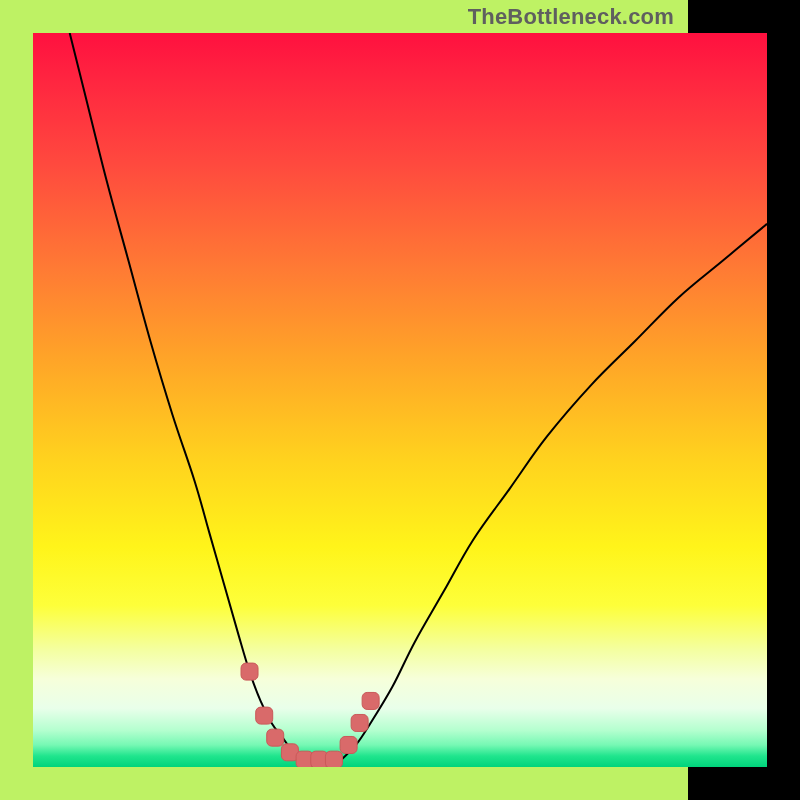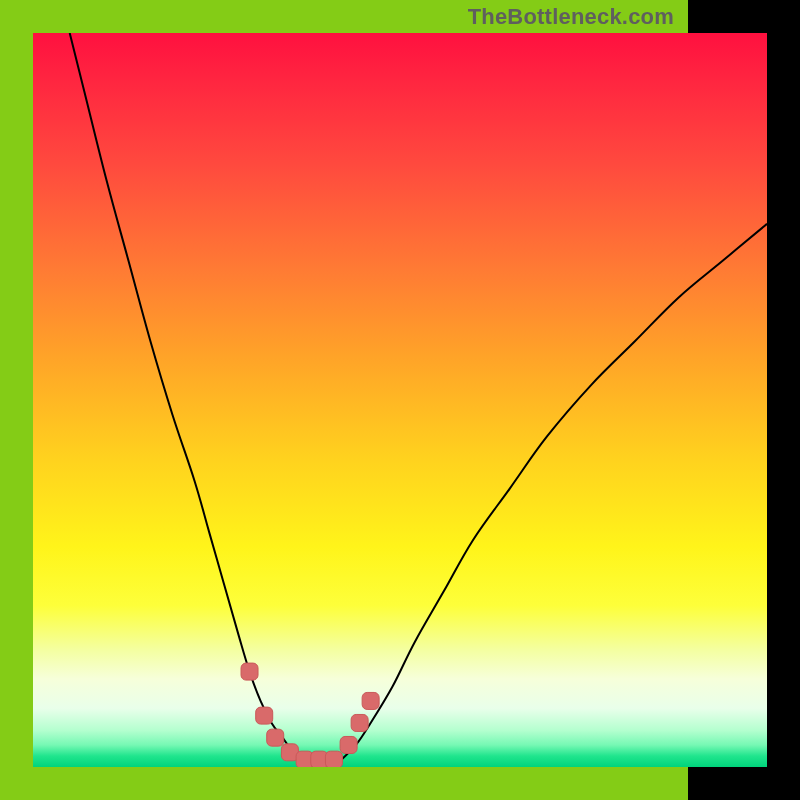--- a/index.html
+++ b/index.html
@@ -8,21 +8,21 @@
     width: 800px;
     height: 800px;
     background: #000;
     overflow: hidden;
     font-family: Arial, Helvetica, sans-serif;
   }
   .frame {
     position: relative;
     width: 688px;
     height: 800px;
-    background: #84cc16;
+    background: #bef264;
   }
   .watermark {
     position: absolute;
     top: 4px;
     right: 14px;
     color: #5f5f5f;
     font-size: 22px;
     font-weight: 600;
     letter-spacing: 0.2px;
     z-index: 10;

